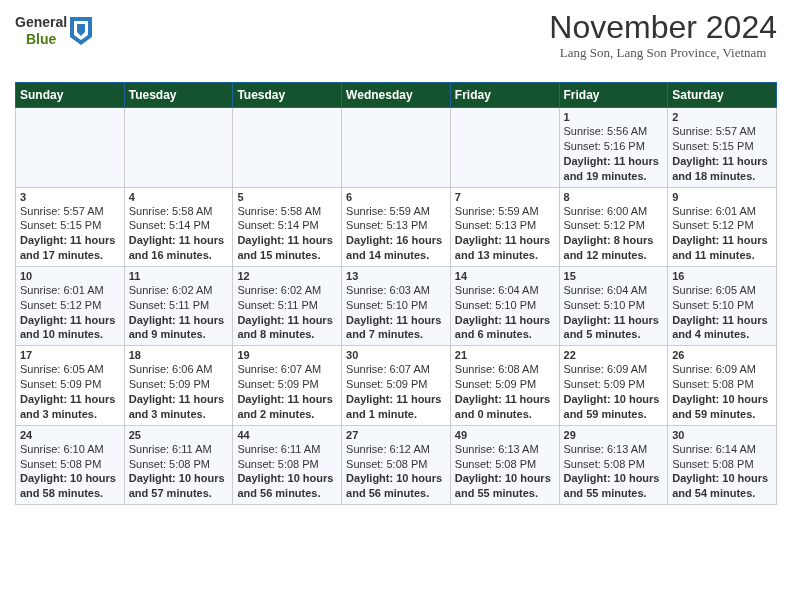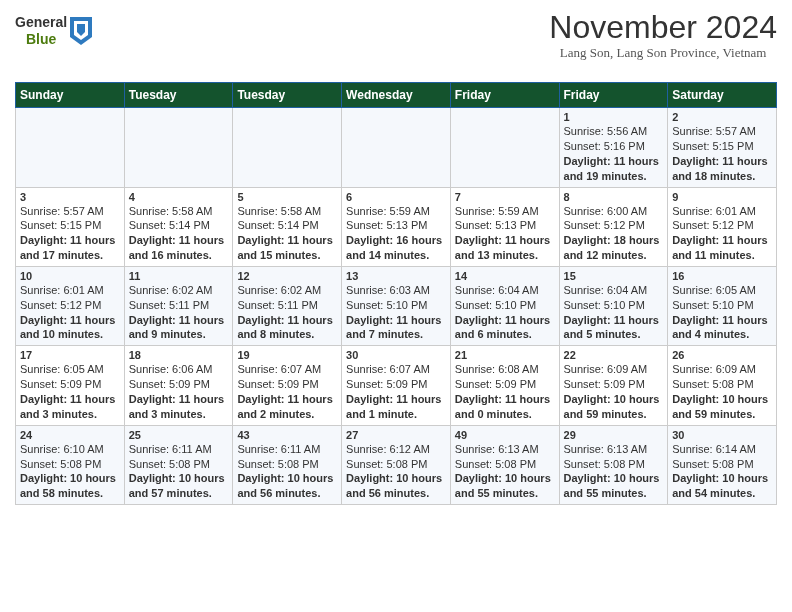--- a/index.html
+++ b/index.html
@@ -155,21 +155,21 @@
         <td>
           <span class="day-num">6</span>
           <div class="day-info">Sunrise: 5:59 AM<br>Sunset: 5:13 PM<br><b>Daylight: 16 hours and 14 minutes.</b></div>
         </td>
         <td>
           <span class="day-num">7</span>
           <div class="day-info">Sunrise: 5:59 AM<br>Sunset: 5:13 PM<br><b>Daylight: 11 hours and 13 minutes.</b></div>
         </td>
         <td>
           <span class="day-num">8</span>
-          <div class="day-info">Sunrise: 6:00 AM<br>Sunset: 5:12 PM<br><b>Daylight: 18 hours and 12 minutes.</b></div>
+          <div class="day-info">Sunrise: 6:00 AM<br>Sunset: 5:12 PM<br><b>Daylight: 8 hours and 12 minutes.</b></div>
         </td>
         <td>
           <span class="day-num">9</span>
           <div class="day-info">Sunrise: 6:01 AM<br>Sunset: 5:12 PM<br><b>Daylight: 11 hours and 11 minutes.</b></div>
         </td>
       </tr>
       <tr>
         <td>
           <span class="day-num">10</span>
           <div class="day-info">Sunrise: 6:01 AM<br>Sunset: 5:12 PM<br><b>Daylight: 11 hours and 10 minutes.</b></div>
@@ -232,21 +232,21 @@
       <tr>
         <td>
           <span class="day-num">24</span>
           <div class="day-info">Sunrise: 6:10 AM<br>Sunset: 5:08 PM<br><b>Daylight: 10 hours and 58 minutes.</b></div>
         </td>
         <td>
           <span class="day-num">25</span>
           <div class="day-info">Sunrise: 6:11 AM<br>Sunset: 5:08 PM<br><b>Daylight: 10 hours and 57 minutes.</b></div>
         </td>
         <td>
-          <span class="day-num">43</span>
+          <span class="day-num">44</span>
           <div class="day-info">Sunrise: 6:11 AM<br>Sunset: 5:08 PM<br><b>Daylight: 10 hours and 56 minutes.</b></div>
         </td>
         <td>
           <span class="day-num">27</span>
           <div class="day-info">Sunrise: 6:12 AM<br>Sunset: 5:08 PM<br><b>Daylight: 10 hours and 56 minutes.</b></div>
         </td>
         <td>
           <span class="day-num">49</span>
           <div class="day-info">Sunrise: 6:13 AM<br>Sunset: 5:08 PM<br><b>Daylight: 10 hours and 55 minutes.</b></div>
         </td>

